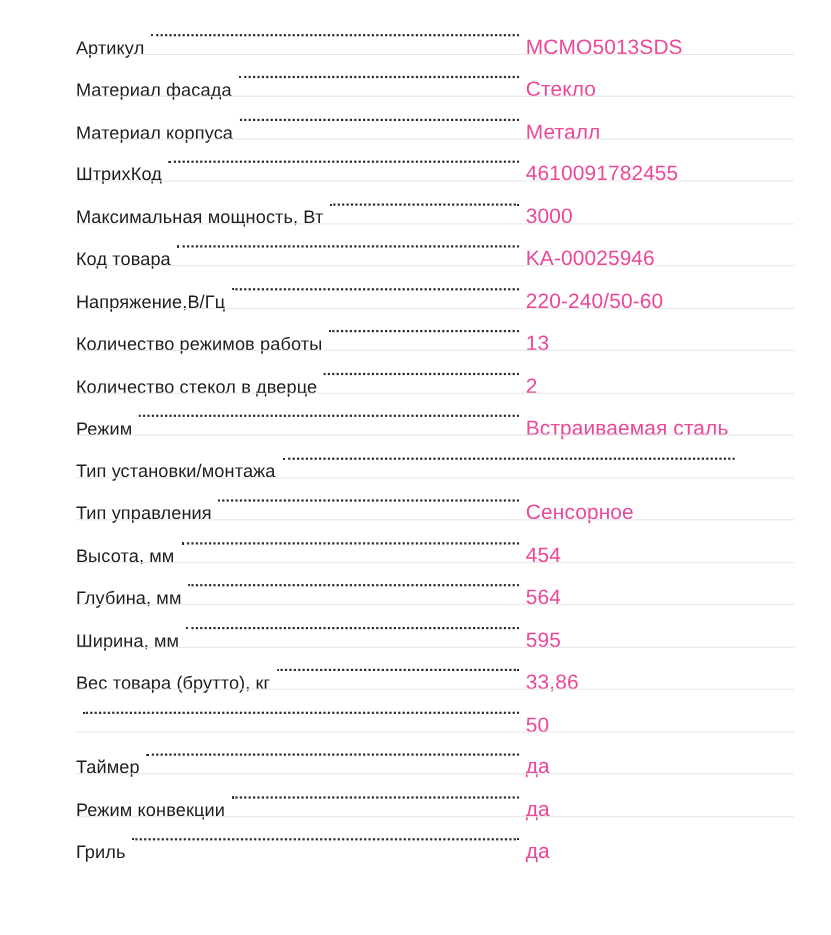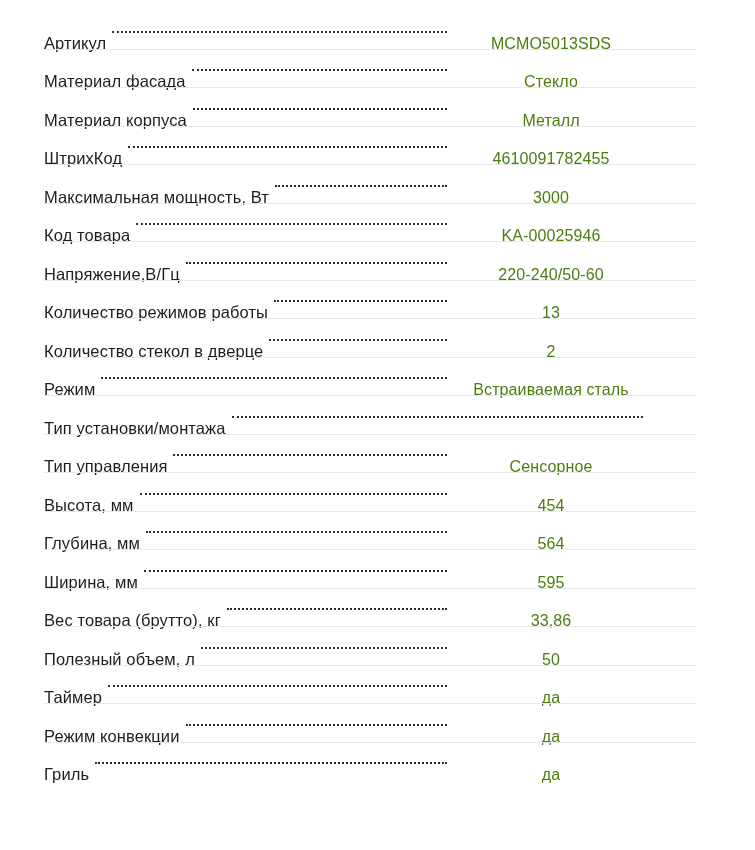--- a/index.html
+++ b/index.html
@@ -11,20 +11,21 @@
     width: 755px;
     height: 850px;
     font-family: "Liberation Sans", sans-serif;
     color: #1a1a1a;
     overflow: hidden;
   }
   .spec-sheet {
     width: 697px;
     padding: 10px 0 0 0;
     box-sizing: border-box;
+    margin-left: 25px;
   }
   .spec-row {
     display: flex;
     align-items: baseline;
     padding: 0 48px 0 44px;
     height: 38.5px;
     box-sizing: border-box;
     position: relative;
   }
   .spec-row:not(:first-child)::before {
@@ -54,27 +55,27 @@
   }
   .dot-leader::after {
     content: "";
     position: absolute;
     left: 0;
     right: 0;
     bottom: 16px;
     border-bottom: 2.2px dotted #2b2b2b;
   }
   .spec-value {
-    font-size: 16px;
+    font-size: 19px;
     line-height: 38.5px;
-    color: #4d7c0f;
+    color: #ec4899;
     white-space: nowrap;
     flex: 0 0 auto;
     width: 196px;
-    text-align: center;
+    text-align: left;
     letter-spacing: 0.1px;
   }
 </style>
 </head>
 <body>
 
 <div class="spec-sheet" id="spec-sheet">
     <div class="spec-row">
       <span class="spec-label">Артикул</span>
       <span class="dot-leader"></span>
@@ -148,21 +149,20 @@
       <span class="spec-label">Ширина, мм</span>
       <span class="dot-leader"></span>
       <span class="spec-value">595</span>
     </div>
     <div class="spec-row">
       <span class="spec-label">Вес товара (брутто), кг</span>
       <span class="dot-leader"></span>
       <span class="spec-value">33,86</span>
     </div>
     <div class="spec-row">
-      <span class="spec-label">Полезный объем, л</span>
       <span class="dot-leader"></span>
       <span class="spec-value">50</span>
     </div>
     <div class="spec-row">
       <span class="spec-label">Таймер</span>
       <span class="dot-leader"></span>
       <span class="spec-value">да</span>
     </div>
     <div class="spec-row">
       <span class="spec-label">Режим конвекции</span>

